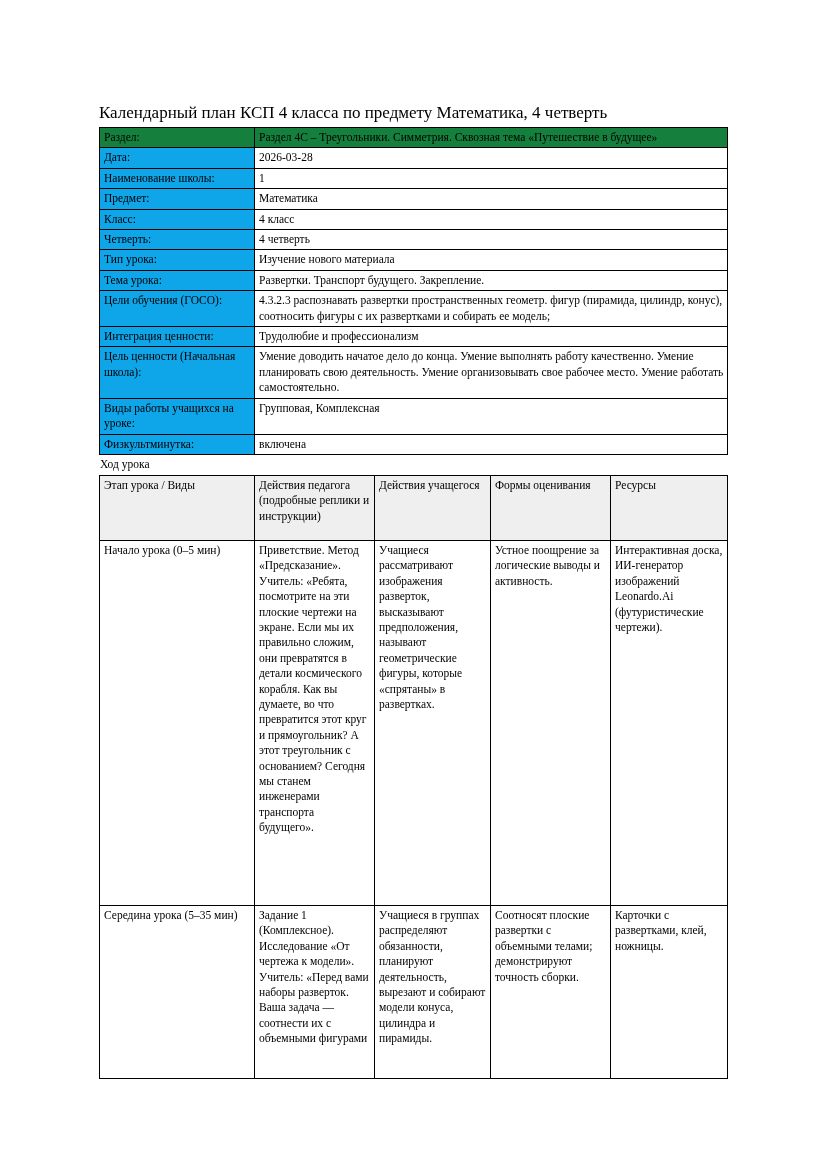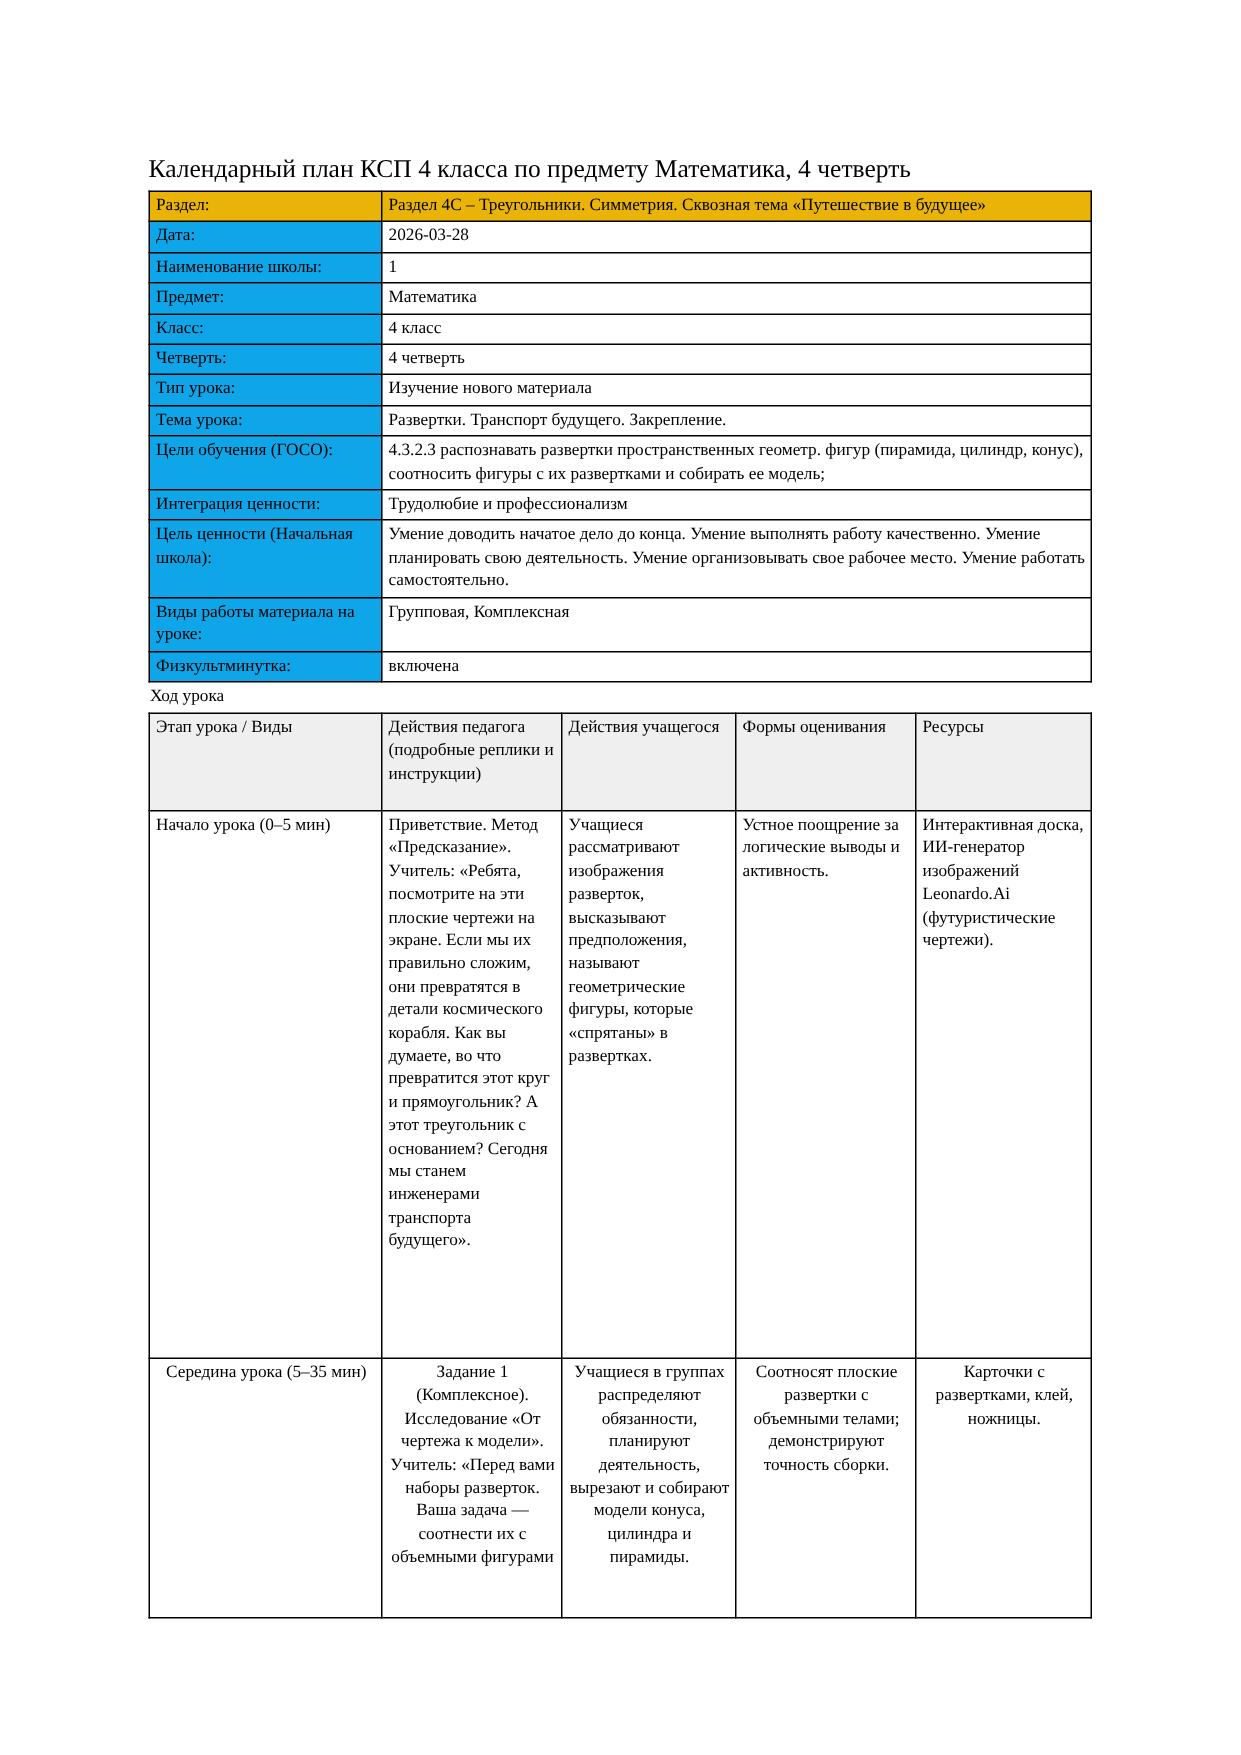--- a/index.html
+++ b/index.html
@@ -43,21 +43,21 @@
     line-height: 15.4px;
     font-weight: normal;
     text-align: left;
     word-wrap: break-word;
     overflow-wrap: break-word;
     hyphens: none;
   }
   
   .info-table col.c-label { width: 155px; }
   .info-table col.c-value { width: 473px; }
-  .info-table tr.shaded td { background: #eab308; }
+  .info-table tr.shaded td { background: #15803d; }
   .info-table td.label { background: #efefef; }
   .info-table td.value { background: #ffffff; }
   .info-table tr.plain td.label { background: #0ea5e9; }
   .section-caption {
     font-size: 11.5px;
     line-height: 15px;
     margin: 2px 0 3px 1px;
   }
   
   .lesson-table col.c-stage { width: 155px; }
@@ -66,21 +66,21 @@
   .lesson-table col.c-assess { width: 120px; }
   .lesson-table col.c-res { width: 117px; }
   .lesson-table thead td {
     background: #efefef;
     height: 60px;
   }
   .lesson-table tbody td {
     background: #ffffff;
   }
   .lesson-table tr.row-1 td { height: 360px; }
-  .lesson-table tr.row-2 td { height: 168px; text-align: center; }
+  .lesson-table tr.row-2 td { height: 168px; }
 </style>
 </head>
 <body>
 
 <div class="page">
 
   <p class="doc-title">Календарный план КСП 4 класса по предмету Математика, 4 четверть</p>
 
   <table class="doc-table info-table">
     <colgroup>
@@ -126,21 +126,21 @@
       </tr>
       <tr class="plain">
         <td class="label">Интеграция ценности:</td>
         <td class="value">Трудолюбие и профессионализм</td>
       </tr>
       <tr class="plain">
         <td class="label">Цель ценности (Начальная школа):</td>
         <td class="value">Умение доводить начатое дело до конца. Умение выполнять работу качественно. Умение планировать свою деятельность. Умение организовывать свое рабочее место. Умение работать самостоятельно.</td>
       </tr>
       <tr class="plain">
-        <td class="label">Виды работы материала на уроке:</td>
+        <td class="label">Виды работы учащихся на уроке:</td>
         <td class="value">Групповая, Комплексная</td>
       </tr>
       <tr class="plain">
         <td class="label">Физкультминутка:</td>
         <td class="value">включена</td>
       </tr>
     </tbody>
   </table>
 
   <p class="section-caption">Ход урока</p>

